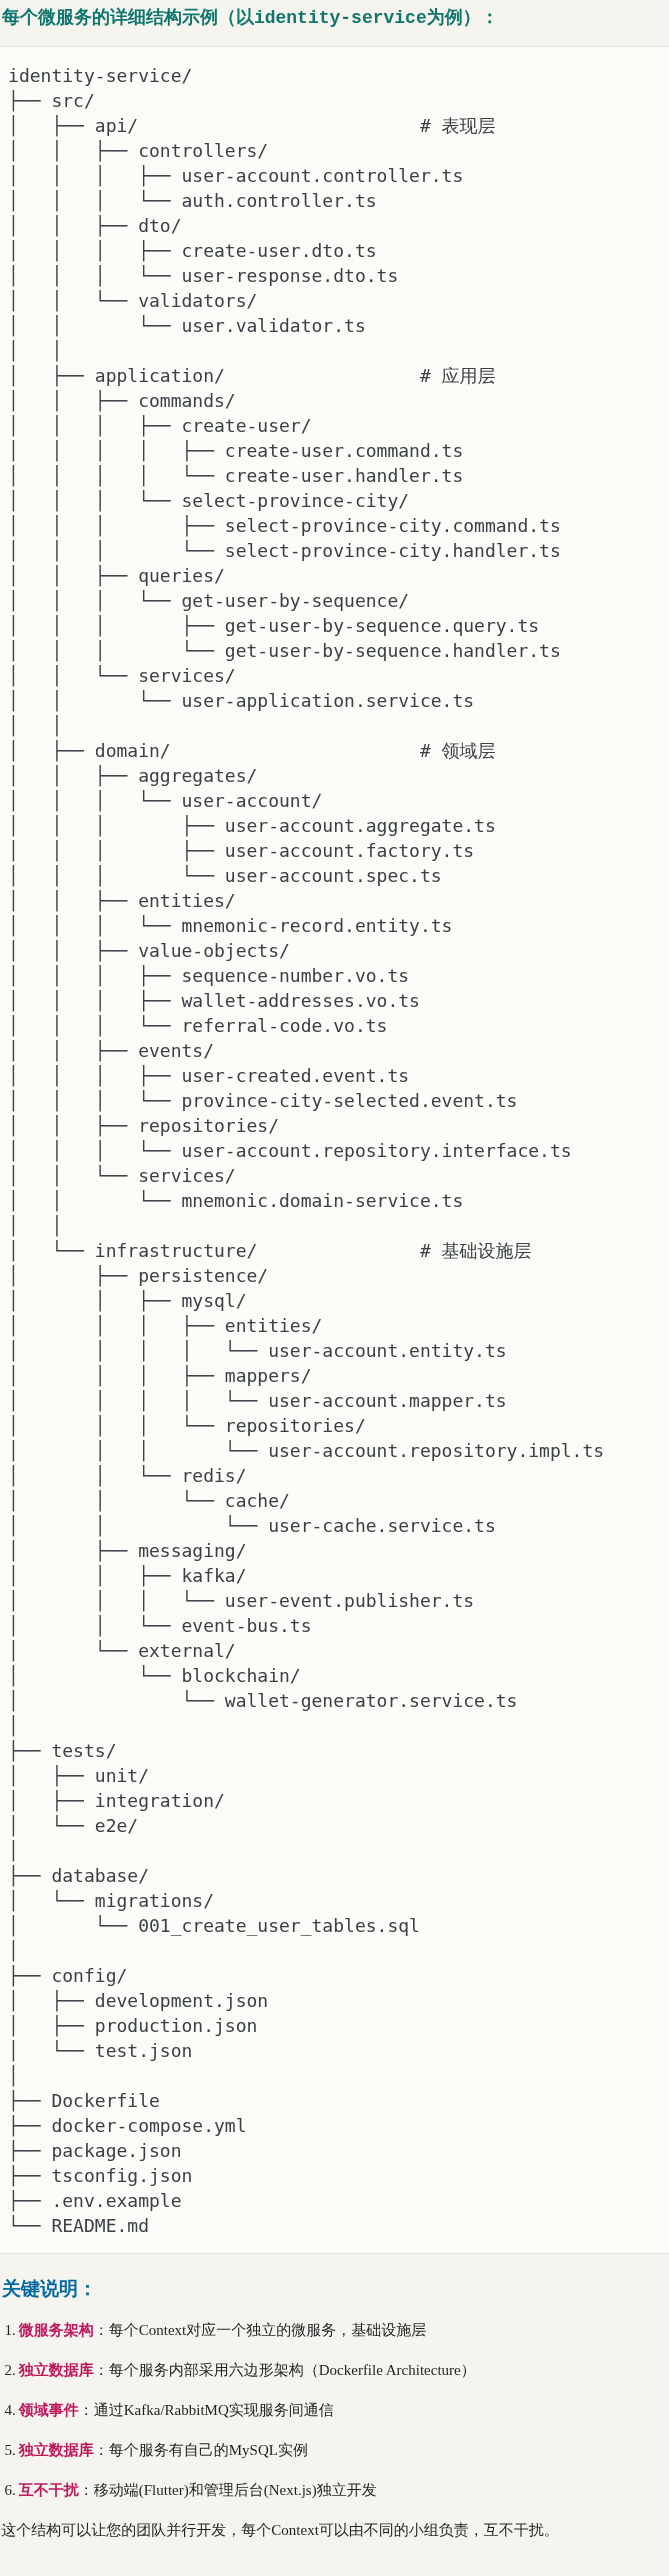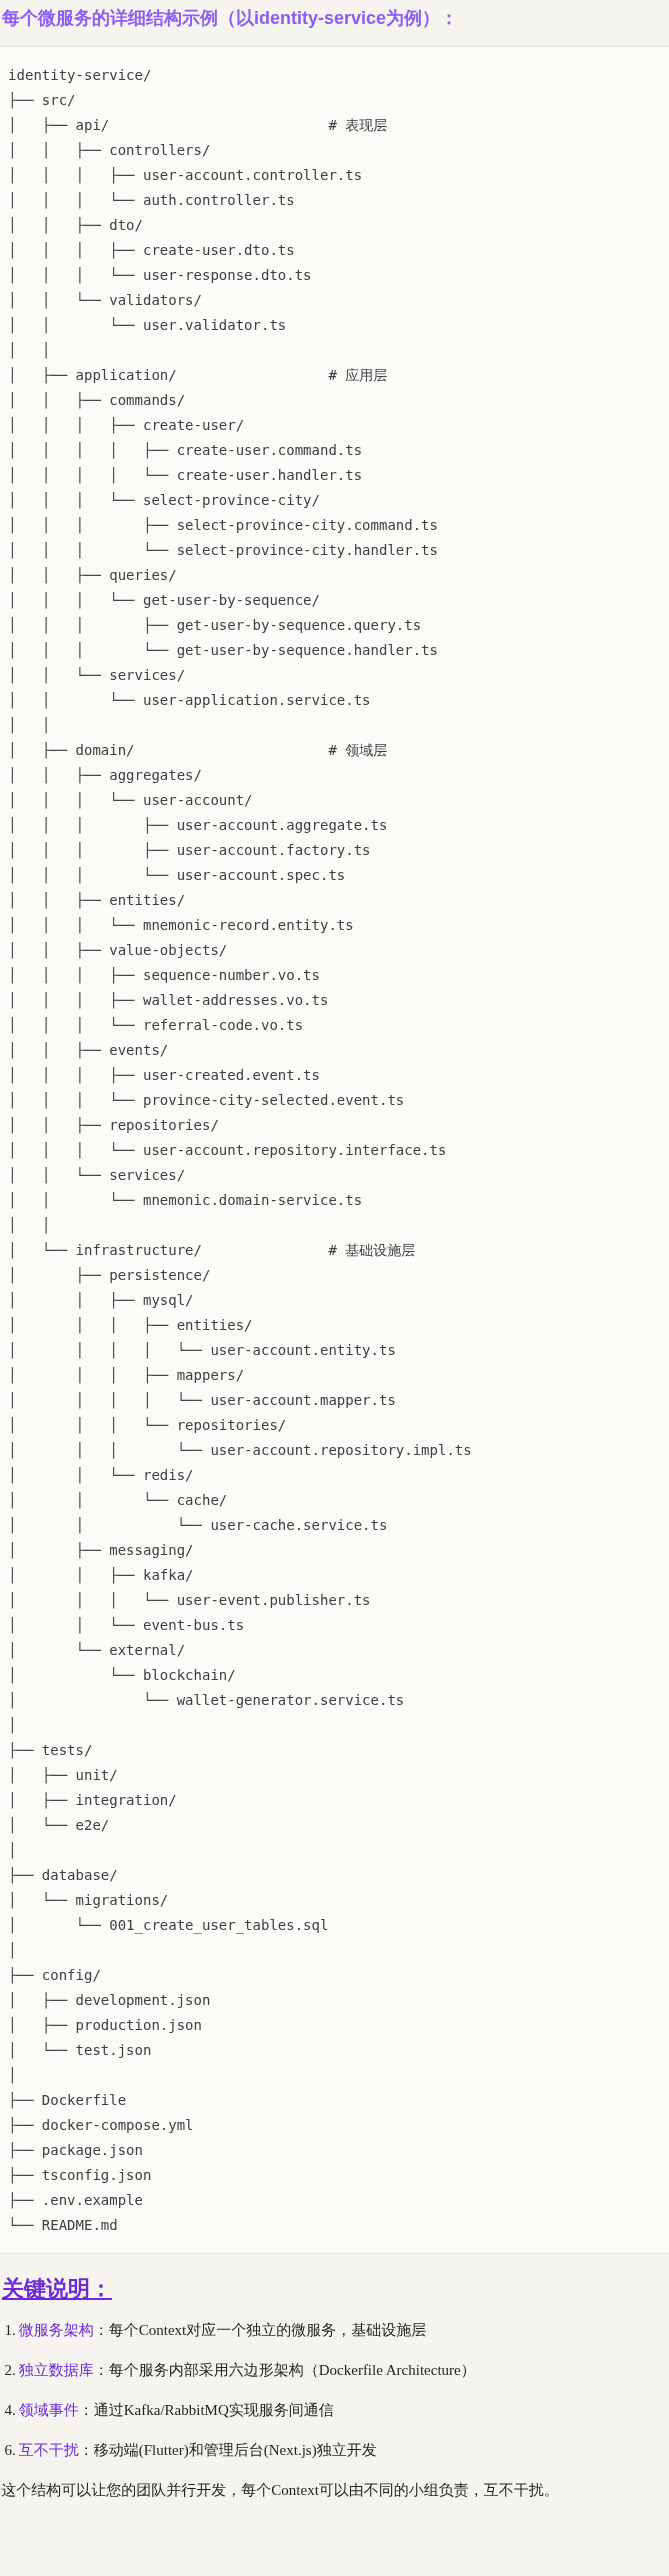--- a/index.html
+++ b/index.html
@@ -11,59 +11,58 @@
     color: #1b1c1e;
     font-family: "Liberation Serif", serif;
     box-sizing: border-box;
   }
   main { padding: 0 1.3px; }
   .title {
     margin: 5.6px 0 16.3px 0.6px;
     font-size: 18px;
     line-height: 1.35;
     font-weight: 700;
-    color: #8b5cf6;
-    font-family: Liberation Sans, sans-serif;
+    color: #0f766e;
+    font-family: Liberation Mono, monospace;
   }
   .codeblock {
     background: #fbfbf8;
     border-top: 0.6px solid #e6e4de;
     border-bottom: 0.6px solid #e6e4de;
     margin: 0 -1.3px;
     padding: 16.3px 8.1px 15px 8.1px;
   }
   .codeblock pre {
     margin: 0;
     font-family: "DejaVu Sans Mono", monospace;
-    font-size: 14px;
+    font-size: 18px;
     line-height: 25px;
     color: #3a4046;
     white-space: pre;
   }
   .notes-heading {
     margin: 22.5px 0 0 0.6px;
-    font-size: 22px;
+    font-size: 19px;
     line-height: 24.4px;
     font-weight: 700;
-    color: #6d28d9;
-    text-decoration: underline;
+    color: #0369a1;
   }
   .notes-list {
     list-style: none;
     margin: 19px 0 0 0;
     padding: 0 0 0 3.1px;
   }
   .notes-list li {
     font-size: 15px;
     line-height: 20px;
     margin-bottom: 20px;
     color: #1f2022;
   }
   .notes-list .num { margin-right: 3.1px; }
-  .notes-list strong { font-weight: 400; color: #6d28d9; }
+  .notes-list strong { font-weight: 700; color: #be185d; }
   .closing-note {
     margin: 17.5px 0 0 0;
     font-size: 15px;
     line-height: 20px;
     color: #1f2022;
   }
 </style>
 </head>
 <body>
 
@@ -161,20 +160,21 @@
 └── README.md</pre>
   </div>
 
   <section>
     <h2 class="notes-heading">关键说明：</h2>
 
     <ol class="notes-list">
       <li><span class="num">1.</span><strong>微服务架构</strong><span>：每个Context对应一个独立的微服务，基础设施层</span></li>
       <li><span class="num">2.</span><strong>独立数据库</strong><span>：每个服务内部采用六边形架构（Dockerfile Architecture）</span></li>
       <li><span class="num">4.</span><strong>领域事件</strong><span>：通过Kafka/RabbitMQ实现服务间通信</span></li>
+      <li><span class="num">5.</span><strong>独立数据库</strong><span>：每个服务有自己的MySQL实例</span></li>
       <li><span class="num">6.</span><strong>互不干扰</strong><span>：移动端(Flutter)和管理后台(Next.js)独立开发</span></li>
     </ol>
 
     <p class="closing-note">这个结构可以让您的团队并行开发，每个Context可以由不同的小组负责，互不干扰。</p>
   </section>
 
 </main>
 
 
 </body></html>

